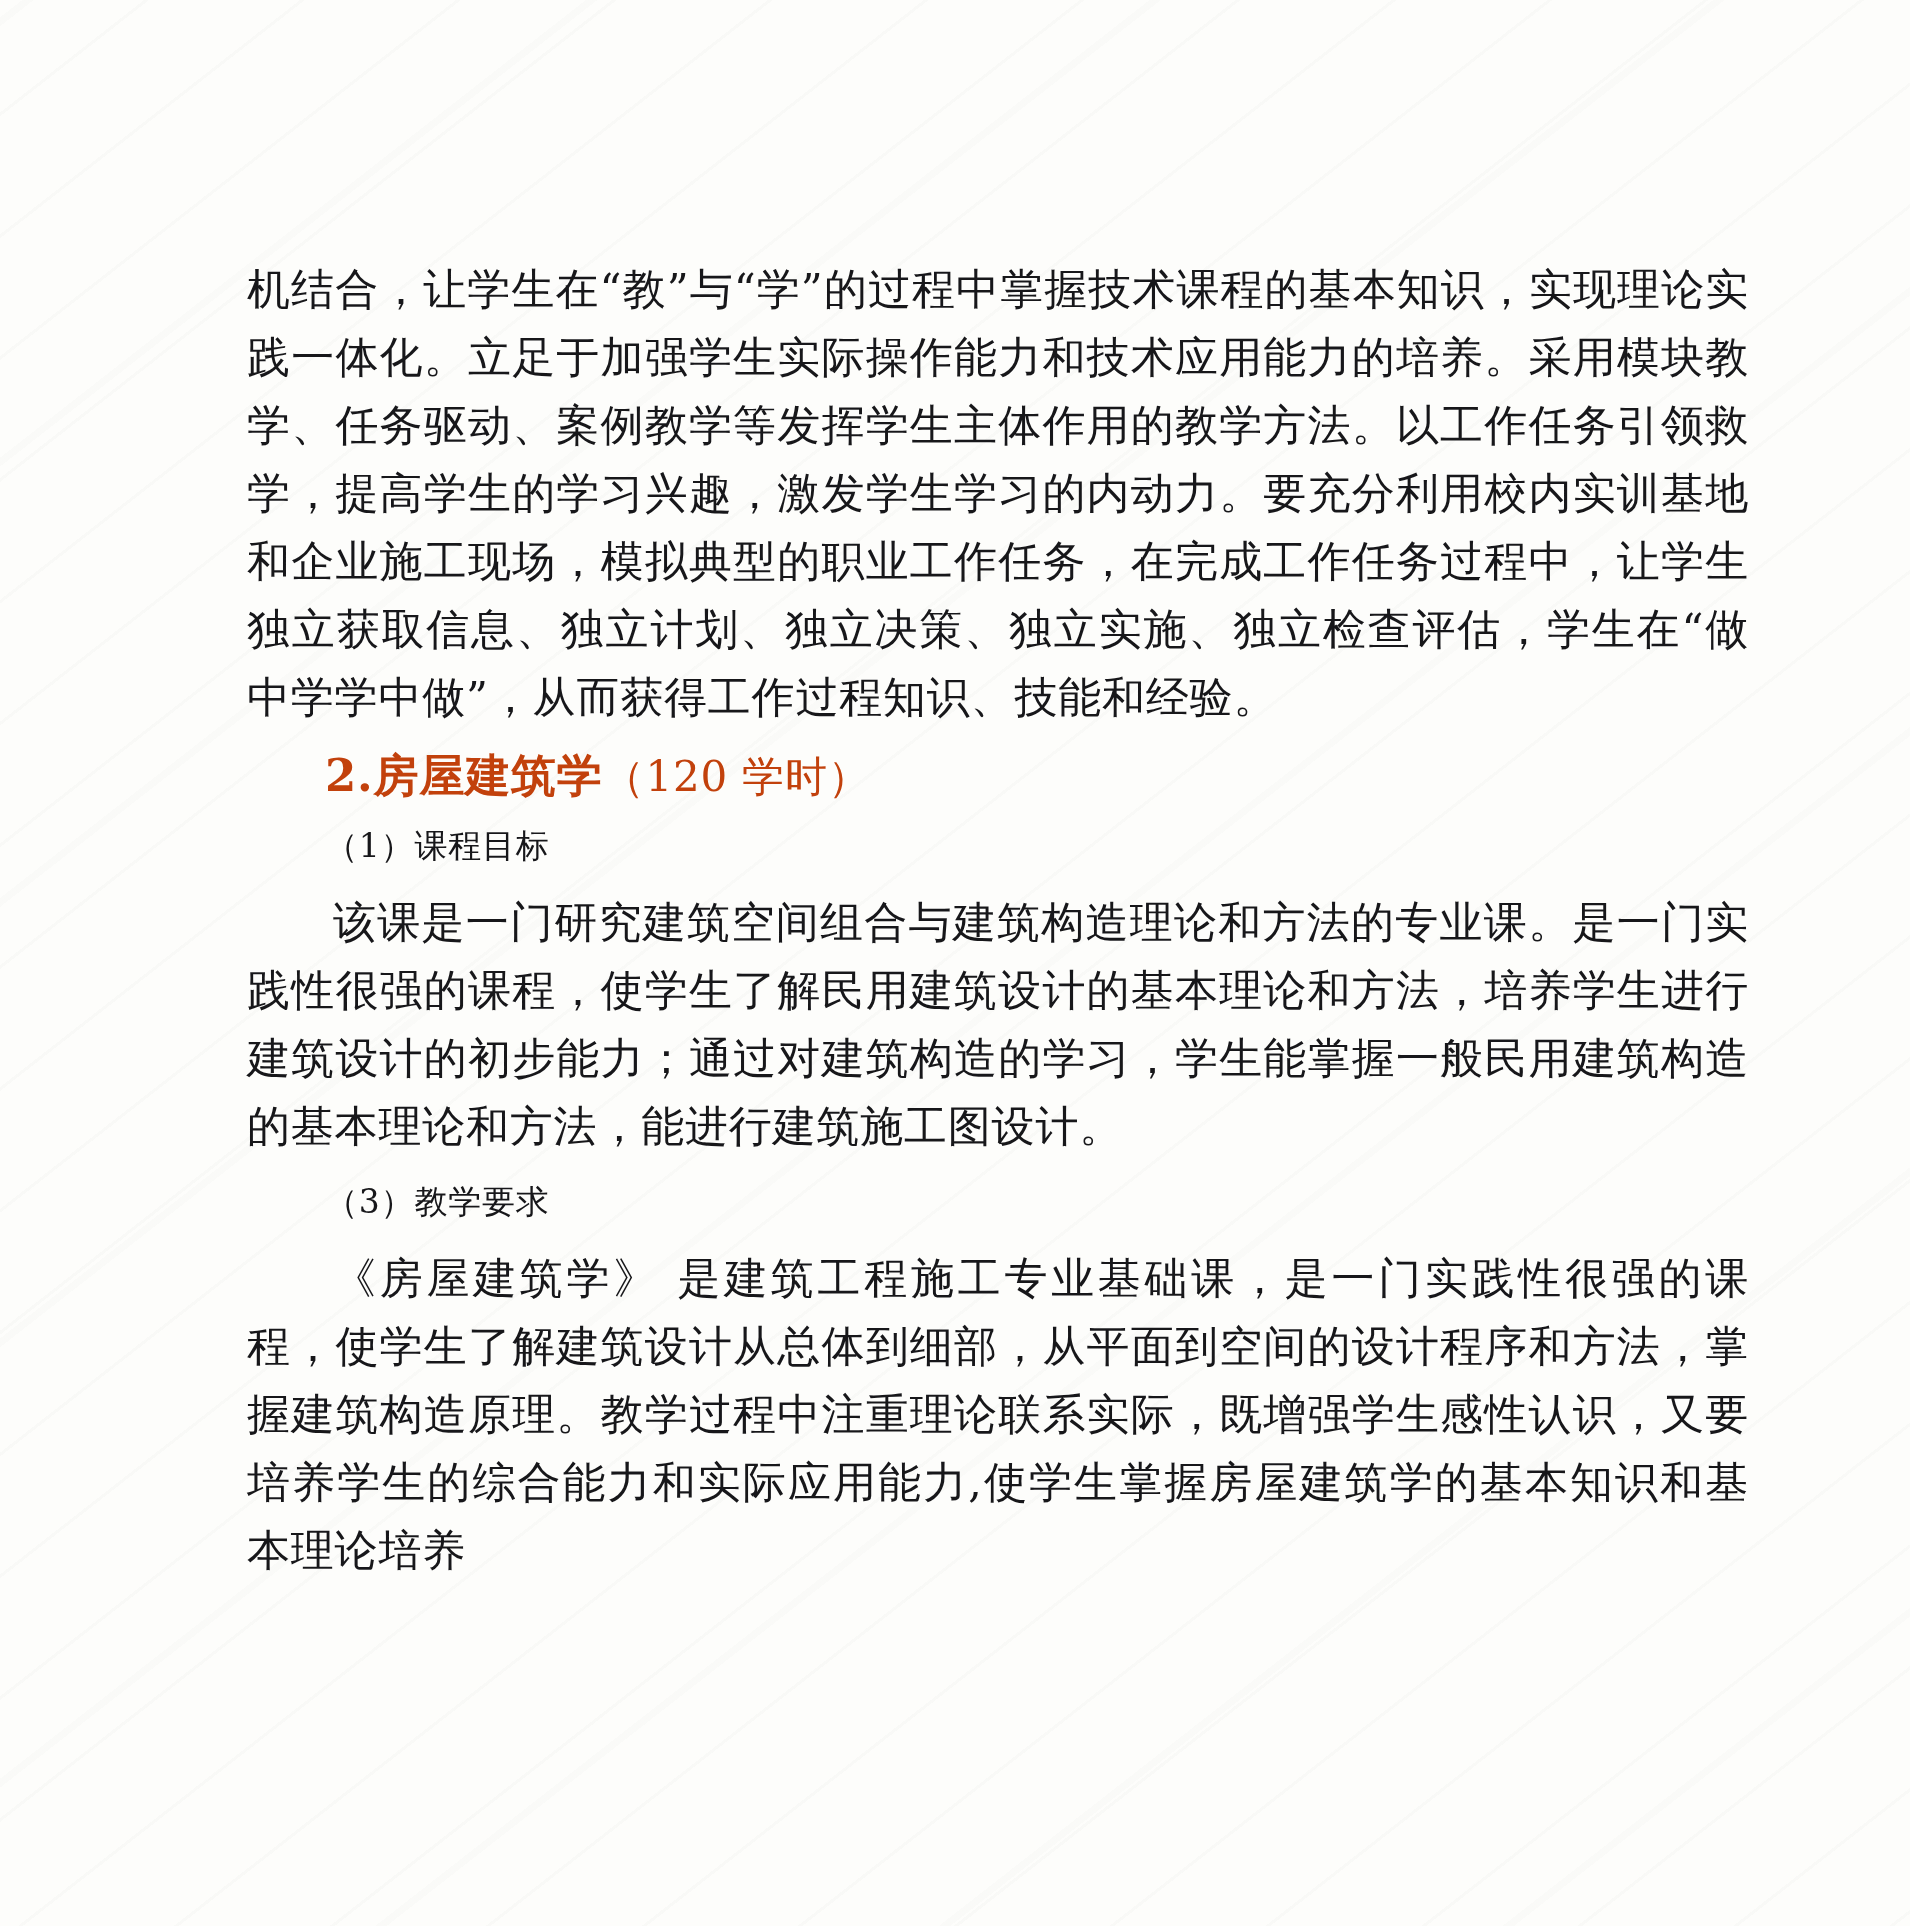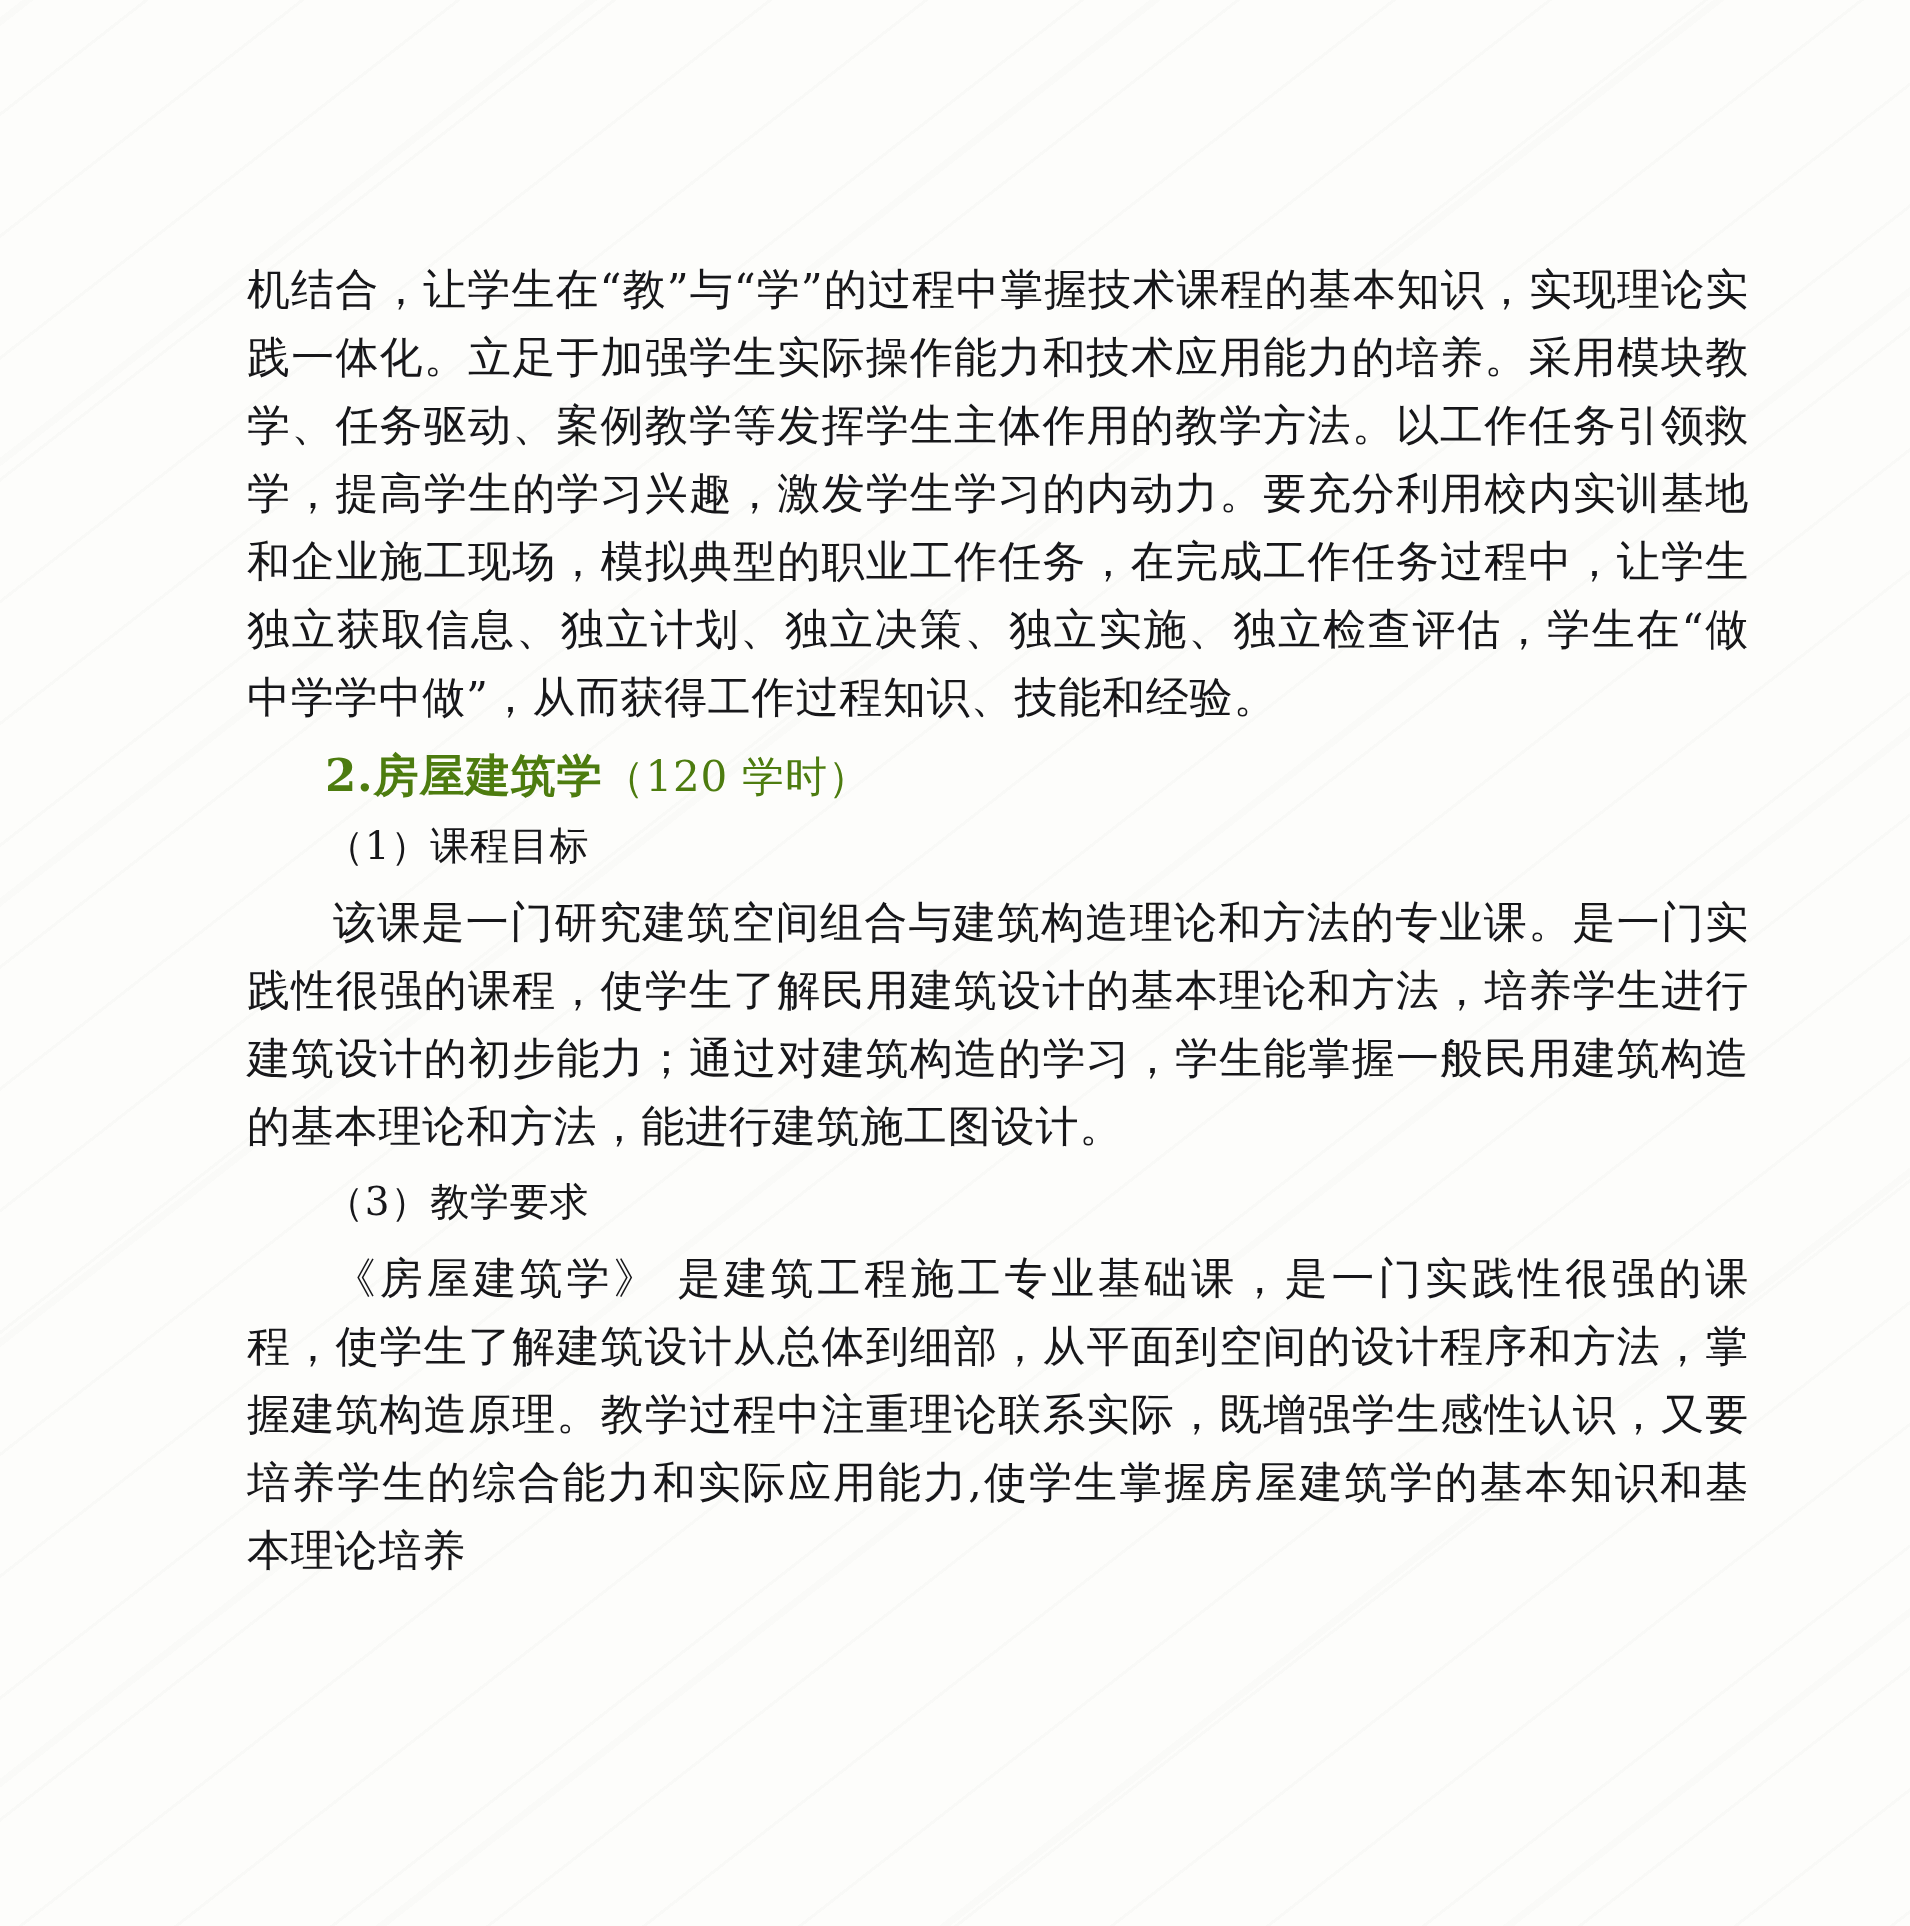--- a/index.html
+++ b/index.html
@@ -63,38 +63,38 @@
     font-family: "DejaVu Serif", "Liberation Serif", serif;
   }
   .para {
     margin-bottom: 0;
   }
   .indent-2 {
     text-indent: 86px;
   }
   .heading {
     margin: 0;
-    color: #4d7c0f;
+    color: #c2410c;
     font-size: 45px;
     line-height: 70px;
     font-weight: 700;
     text-indent: 86px;
     letter-spacing: 0.8px;
   }
   .heading .hnum {
     font-weight: 700;
   }
   .heading .hours {
     font-weight: 400;
     font-size: 42px;
   }
   .subhead {
     margin: 0;
     color: #17171a;
-    font-size: 39px;
+    font-size: 33px;
     line-height: 68px;
     letter-spacing: 0.8px;
     text-indent: 86px;
   }
   .blockgap {
     height: 2.3px;
   }
 </style>
 </head>
 <body>

